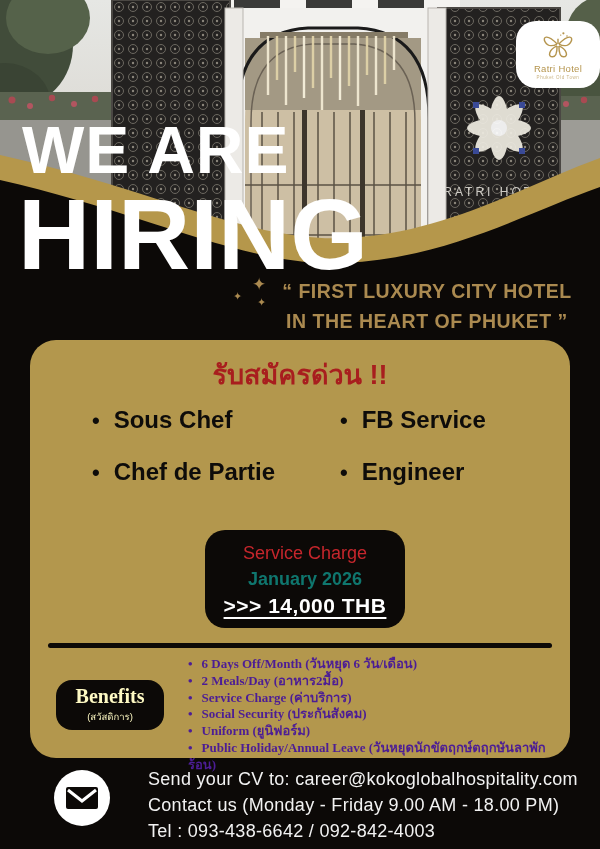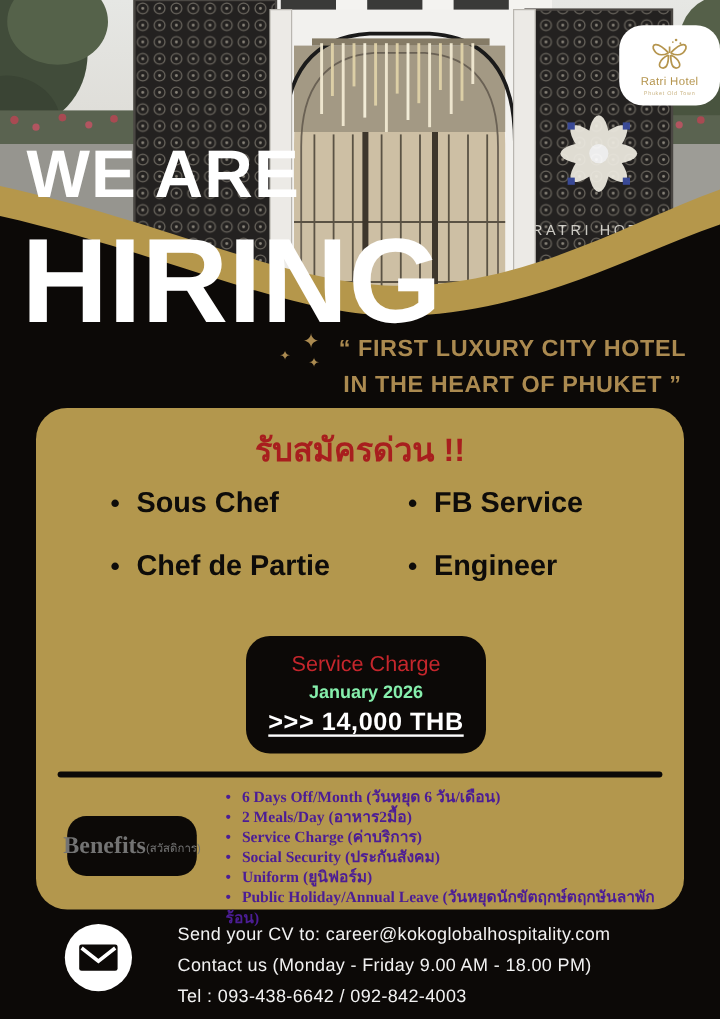--- a/index.html
+++ b/index.html
@@ -6,55 +6,55 @@
   .poster{position:relative;width:600px;height:849px;overflow:hidden;background:#0c0907;
           font-family:"Liberation Sans",sans-serif;margin:0 auto;}
   .photo{position:absolute;left:0;top:0;width:600px;height:310px;z-index:1;}
   .wave{position:absolute;left:0;top:130px;width:600px;height:185px;z-index:2;}
   .logo-card{position:absolute;left:516px;top:21px;width:84px;height:67px;background:#fff;
              border-radius:20px;z-index:3;display:flex;flex-direction:column;align-items:center;
              justify-content:center;text-align:center;}
   .logo-name{font-size:9.5px;color:#b5954e;margin-top:2px;letter-spacing:.3px;}
   .logo-tag{font-size:4.5px;color:#c9b382;letter-spacing:.6px;margin-top:1px;}
   .we-are{position:absolute;left:22px;top:117px;z-index:4;color:#fff;font-weight:bold;
-          font-size:56px;line-height:1;letter-spacing:1px;white-space:nowrap;}
+          font-size:66px;line-height:1;letter-spacing:1px;white-space:nowrap;}
   .hiring{position:absolute;left:18px;top:184px;z-index:4;color:#fff;font-weight:bold;
           font-size:100px;line-height:1;letter-spacing:0;white-space:nowrap;}
   .quote{position:absolute;left:262px;top:276px;width:330px;z-index:4;text-align:center;
          color:#ab8a50;font-weight:bold;font-size:19.5px;line-height:30px;letter-spacing:.5px;}
   .spark{position:absolute;z-index:4;color:#ab8a50;}
   .s1{left:252px;top:274px;font-size:17px;}
   .s2{left:233px;top:290px;font-size:11px;}
   .s3{left:257px;top:296px;font-size:11px;}
   .gold-panel{position:absolute;left:30px;top:340px;width:540px;height:418px;z-index:3;
               background:#b3974d;border-radius:26px;}
   .thai-headline{position:absolute;left:0;top:13px;width:100%;text-align:center;
                  color:#a81e1e;font-weight:bold;font-size:27px;}
   .jobs{position:absolute;left:62px;top:66px;width:440px;display:grid;
         grid-template-columns:248px auto;row-gap:24px;
         font-size:24px;font-weight:bold;color:#0e0c0a;}
   .job::before{content:"•";margin-right:14px;font-size:22px;}
   .sc-box{position:absolute;left:175px;top:190px;width:200px;height:98px;background:#0c0907;
           border-radius:20px;text-align:center;}
   .sc-title{margin-top:13px;color:#c5262c;font-weight:normal;font-size:18px;}
-  .sc-month{margin-top:5px;color:#86efac;font-weight:bold;font-size:15px;}
+  .sc-month{margin-top:5px;color:#0f766e;font-weight:bold;font-size:18px;}
   .sc-amount{margin-top:4px;color:#fff;font-weight:bold;font-size:21px;letter-spacing:.5px;
              text-decoration:underline;text-underline-offset:4px;text-align:center;}
   .divider{position:absolute;left:18px;top:303px;width:504px;height:5px;background:#0c0907;border-radius:3px;}
   .benefits-pill{position:absolute;left:26px;top:340px;width:108px;height:50px;background:#0c0907;
-                 border-radius:16px;color:#737373;display:flex;align-items:center;
+                 border-radius:16px;color:#fef9c3;display:flex;flex-direction:column;align-items:center;
                  justify-content:center;text-align:center;}
   .pill-label{font-family:"Liberation Serif",serif;font-weight:bold;font-size:20px;line-height:1;}
   .pill-thai{font-size:9.5px;margin-top:3px;}
   .benefits-list{position:absolute;left:158px;top:316px;font-family:"Liberation Serif",serif;
                  font-weight:bold;font-size:13px;color:#4c1d95;line-height:16.8px;}
   .benefit::before{content:"•";margin-right:9px;}
   .mail-circle{position:absolute;left:54px;top:770px;width:56px;height:56px;background:#fff;
                border-radius:50%;z-index:3;display:flex;align-items:center;justify-content:center;}
-  .footer-text{position:absolute;left:148px;top:766px;z-index:3;color:#f2f2f2;font-size:15px;
+  .footer-text{position:absolute;left:148px;top:766px;z-index:3;color:#f2f2f2;font-size:18px;
                line-height:26px;letter-spacing:.3px;}
 </style>
 </head>
 <body>
 
 <div class="poster">
 
   <svg class="photo" viewBox="0 0 600 310">
     <defs>
       <linearGradient id="sky" x1="0" y1="0" x2="0" y2="1">

